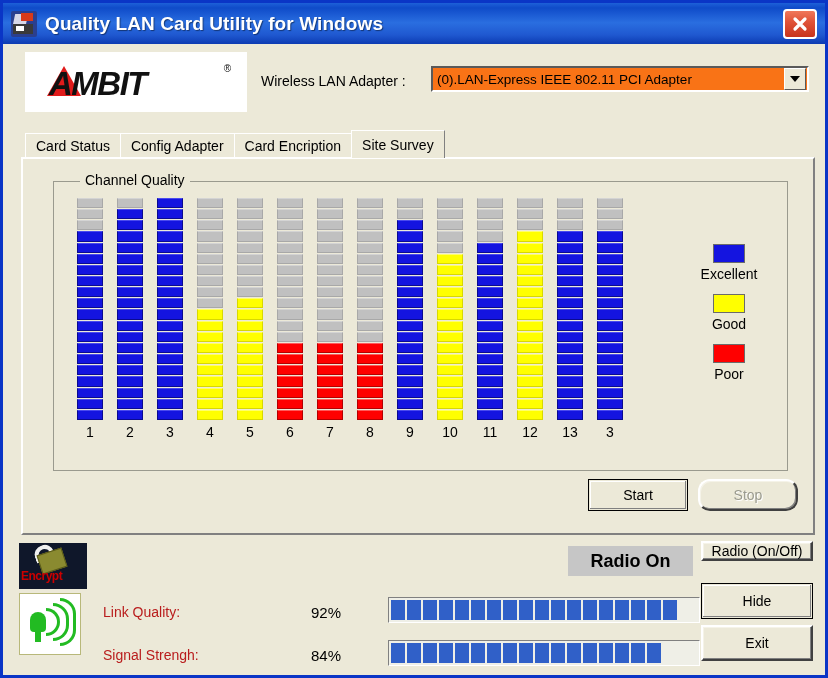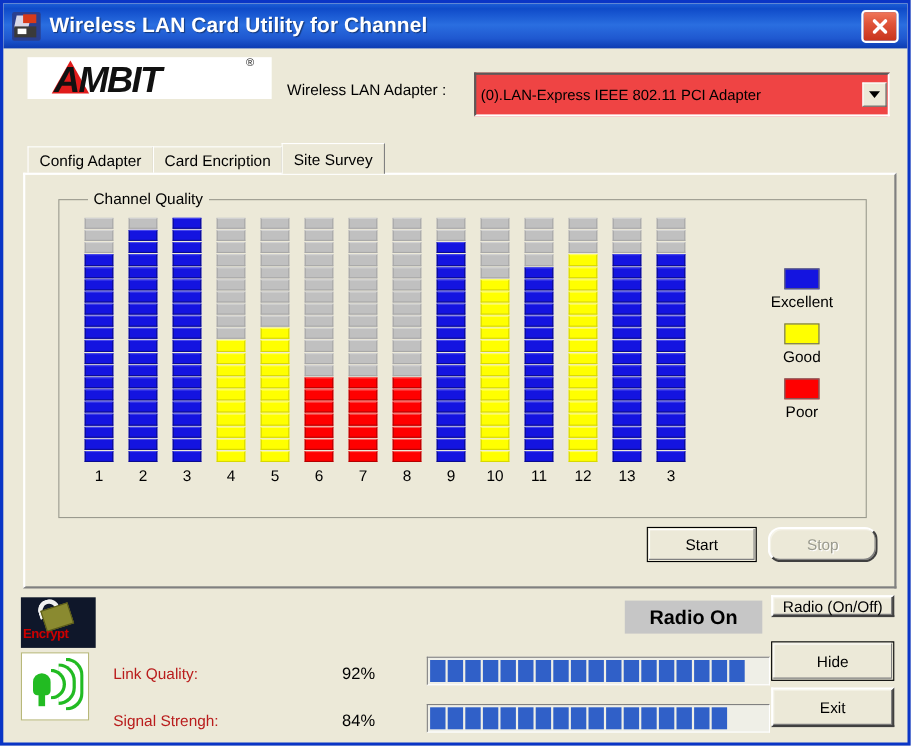--- a/index.html
+++ b/index.html
@@ -54,21 +54,21 @@
   }
   .close-btn svg { display:block; }
 
   
   .brandrow {
     position:absolute; left:0; top:41px;
     width: 822px; height: 62px;
   }
   .logo {
     position:absolute; left:22px; top:8px;
-    width: 222px; height: 38px;
+    width: 222px; height: 60px;
     background:#ffffff;
     display:flex; align-items:center; justify-content:center;
   }
   .logo-inner { position:relative; width: 210px; height: 40px; }
   .logo-text {
     position:absolute; left:18px; top:3px;
     font-family:"Liberation Sans", sans-serif;
     font-size: 33px; font-weight: bold; font-style: italic;
     letter-spacing: -1.5px;
     color:#111111;
@@ -84,22 +84,22 @@
     position:absolute; right:10px; top:1px;
     font-size: 10px; color:#111;
   }
   .adapter-label {
     position:absolute; left:258px; top:70px;
     font-size: 14px; color:#000;
     white-space: nowrap;
   }
   .adapter-combo {
     position:absolute; left:428px; top:63px;
-    width: 378px; height: 40px;
-    background:#ef4444;
+    width: 378px; height: 26px;
+    background:#f97316;
     border: 2px solid;
     border-color:#5a5a5a #ffffff #ffffff #5a5a5a;
     display:flex; align-items:center;
     cursor: pointer;
   }
   .adapter-combo .val {
     flex: 1 1 auto;
     padding-left: 4px;
     font-size: 13.5px; color:#000;
     white-space: nowrap; overflow: hidden;
@@ -306,21 +306,21 @@
 
 <div id="app">
 
   <div class="titlebar">
     <div class="app-icon">
       <div class="k1"></div>
         <div class="k2"></div>
         <div class="k3"></div>
         <div class="k4"></div>
     </div>
-    <div class="titletext">Wireless LAN Card Utility for Channel</div>
+    <div class="titletext">Quality LAN Card Utility for Windows</div>
     <div class="titlebar-spacer"></div>
     <div class="close-btn">
       <svg width="18" height="18" viewBox="0 0 18 18">
         <path d="M4 4 L14 14 M14 4 L4 14" stroke="#ffffff" stroke-width="3.2" stroke-linecap="round"></path>
       </svg>
     </div>
   </div>
 
   <div class="brandrow">
     <div class="logo">
@@ -333,20 +333,23 @@
   </div>
   <div class="adapter-label">Wireless LAN Adapter :</div>
   <div class="adapter-combo">
     <div class="val">(0).LAN-Express IEEE 802.11 PCI Adapter</div>
     <div class="combo-arrow">
         <i></i>
       </div>
   </div>
 
   <div class="tabstrip" id="tabstrip">
+      <div class="tab">
+        <span>Card Status</span>
+      </div>
       <div class="tab">
         <span>Config Adapter</span>
       </div>
       <div class="tab">
         <span>Card Encription</span>
       </div>
       <div class="tab active">
         <span>Site Survey</span>
       </div>
     </div>

